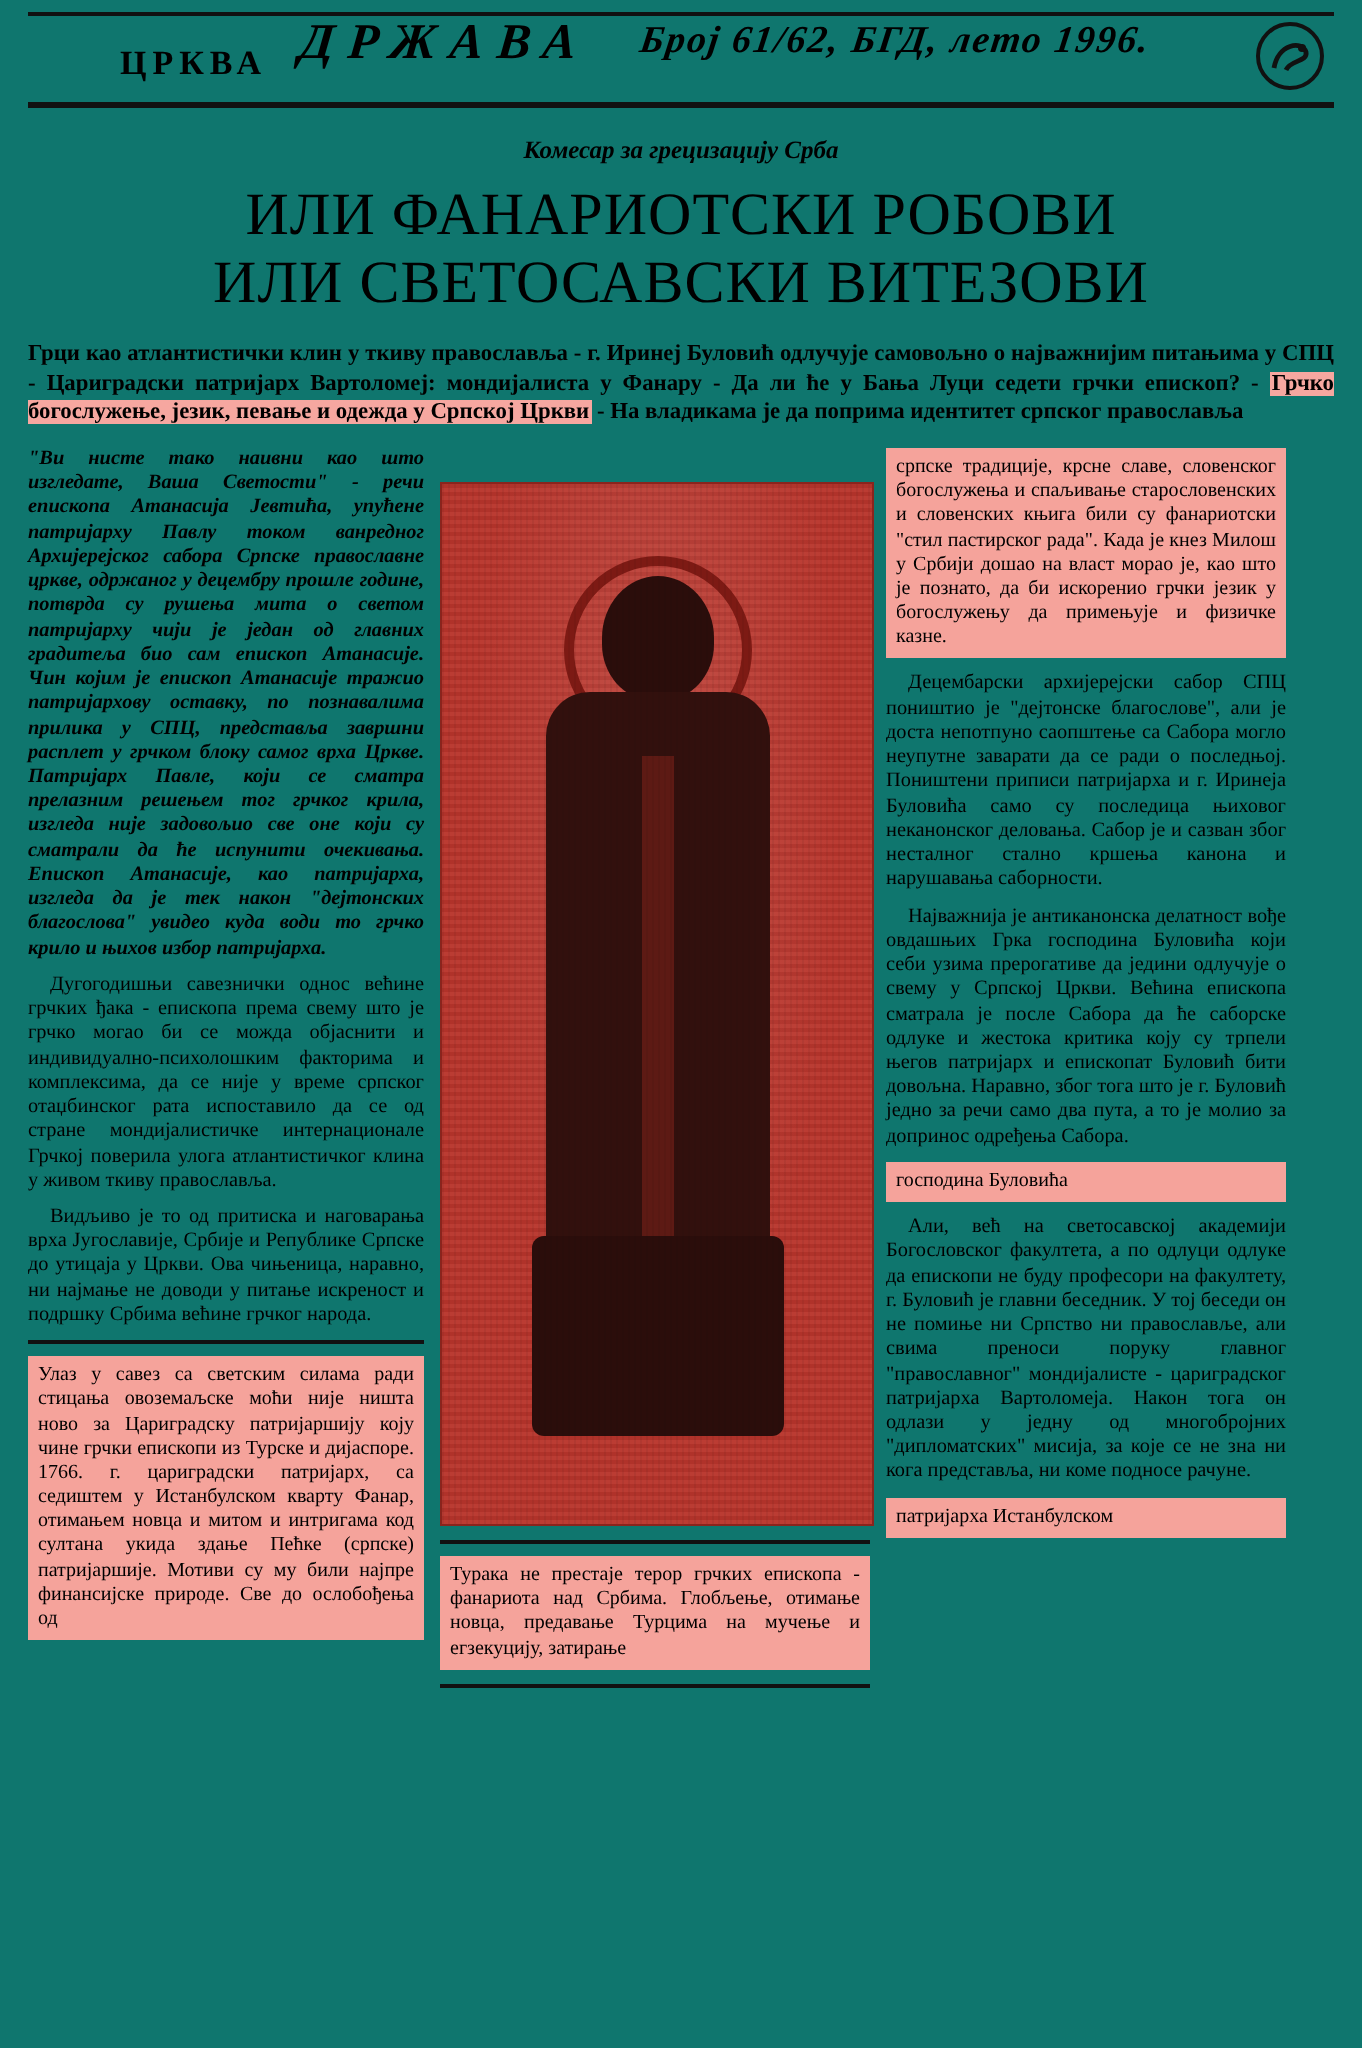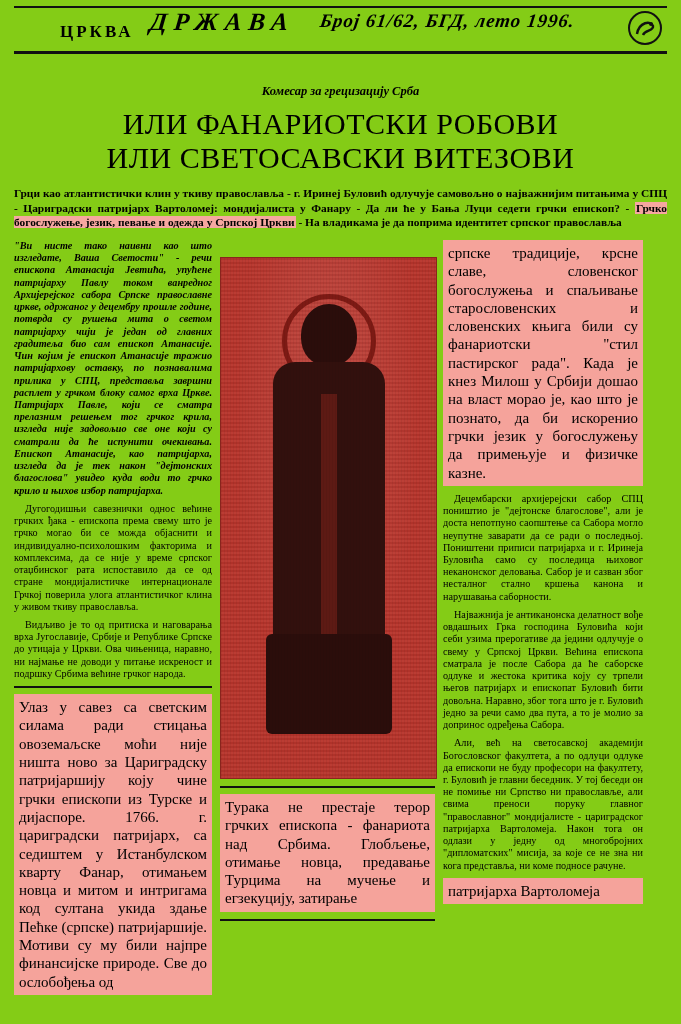--- a/index.html
+++ b/index.html
@@ -12,21 +12,21 @@
     height: 1024px;
     font-family: "Liberation Serif", serif;
     color: #000000;
     position: relative;
     overflow: hidden;
   }
   .page {
     position: relative;
     width: 681px;
     height: 1024px;
-    background: #84cc16;
+    background: #0f766e;
   }
 
   
   .masthead {
     position: relative;
     height: 56px;
     padding: 0 14px;
   }
   .masthead-rule-top {
     position: absolute;
@@ -78,21 +78,21 @@
     width: 36px;
     height: 36px;
   }
 
   
   .kicker {
     text-align: center;
     font-size: 12.5px;
     font-weight: bold;
     font-style: italic;
-    margin-top: 28px;
+    margin-top: 12px;
   }
   .headline {
     text-align: center;
     font-size: 30px;
     line-height: 1.12;
     letter-spacing: 0.5px;
     margin-top: 8px;
     font-family: "Liberation Serif", serif;
   }
   .headline div { white-space: nowrap; }
@@ -127,21 +127,21 @@
   .col-mid   { left: 206px; width: 215px; margin-top: 17px; }
   .col-right { left: 429px; width: 200px; }
 
   .col p { margin: 0 0 6px 0; text-indent: 11px; }
   .col p.noindent { text-indent: 0; }
 
   .hl-box {
     background: #f5a39b;
     padding: 4px 5px;
     margin-bottom: 7px;
-    font-size: 15px;
+    font-size: 10px;
     line-height: 1.22;
     text-align: justify;
   }
 
   .italic-open {
     font-style: italic;
     font-weight: bold;
   }
 
   
@@ -282,18 +282,19 @@
       </div>
       <div class="rule-thick"></div>
       <div class="hl-box">Турака не престаје терор грчких епископа - фанариота над Србима. Глобљење, отимање новца, предавање Турцима на мучење и егзекуцију, затирање</div>
       <div class="rule-thick"></div>
     </div>
 
     <div class="col col-right">
       <div class="hl-box">српске традиције, крсне славе, словенског богослужења и спаљивање старословенских и словенских књига били су фанариотски "стил пастирског рада". Када је кнез Милош у Србији дошао на власт морао је, као што је познато, да би искоренио грчки језик у богослужењу да примењује и физичке казне.</div>
       <p>Децембарски архијерејски сабор СПЦ поништио је "дејтонске благослове", али је доста непотпуно саопштење са Сабора могло неупутне заварати да се ради о последњој. Поништени приписи патријарха и г. Иринеја Буловића само су последица њиховог неканонског деловања. Сабор је и сазван због несталног стално кршења канона и нарушавања саборности.</p>
       <p>Најважнија је антиканонска делатност вође овдашњих Грка господина Буловића који себи узима прерогативе да једини одлучује о свему у Српској Цркви. Већина епископа сматрала је после Сабора да ће саборске одлуке и жестока критика коју су трпели његов патријарх и епископат Буловић бити довољна. Наравно, због тога што је г. Буловић једно за речи само два пута, а то је молио за допринос одређења Сабора.</p>
+      <div class="hl-box">господина Буловића</div>
       <p>Али, већ на светосавској академији Богословског факултета, а по одлуци одлуке да епископи не буду професори на факултету, г. Буловић је главни беседник. У тој беседи он не помиње ни Српство ни православље, али свима преноси поруку главног "православног" мондијалисте - цариградског патријарха Вартоломеја. Након тога он одлази у једну од многобројних "дипломатских" мисија, за које се не зна ни кога представља, ни коме подносе рачуне.</p>
-      <div class="hl-box">патријарха Вартоломеја</div>
+      <div class="hl-box">патријарха Истанбулском</div>
     </div>
 
   </div>
 </div>
 
 </body></html>

